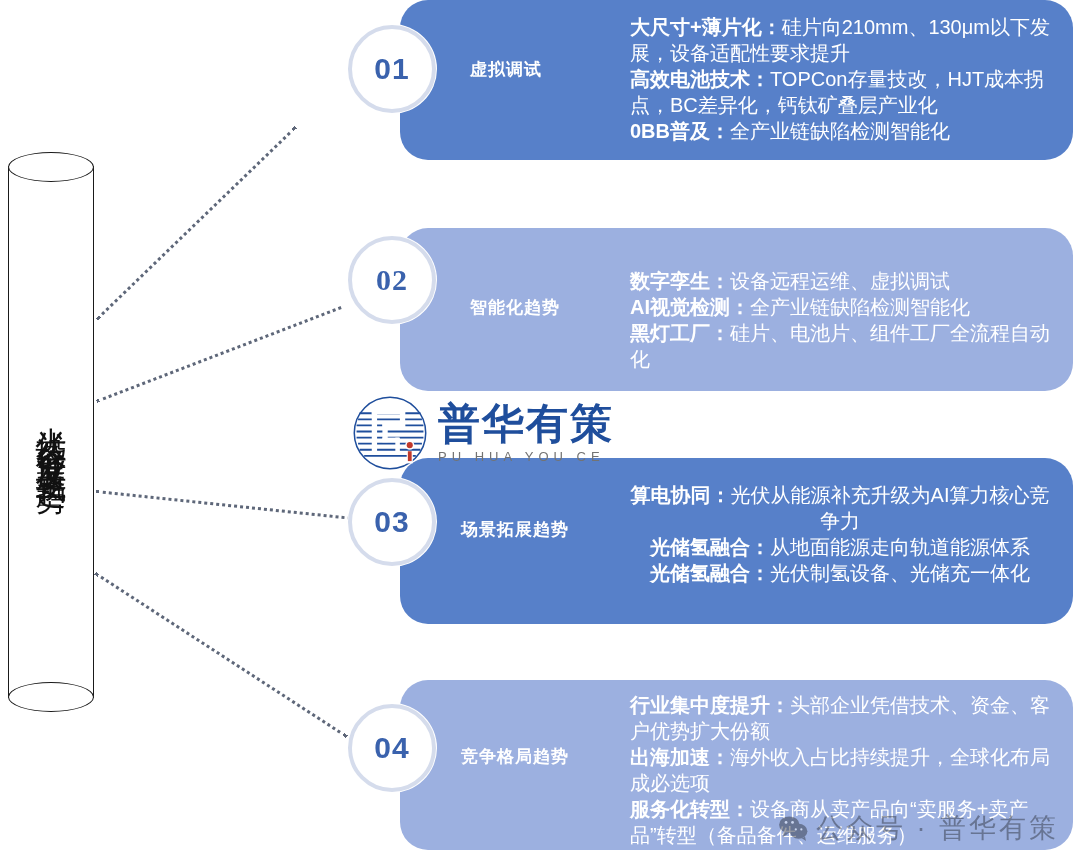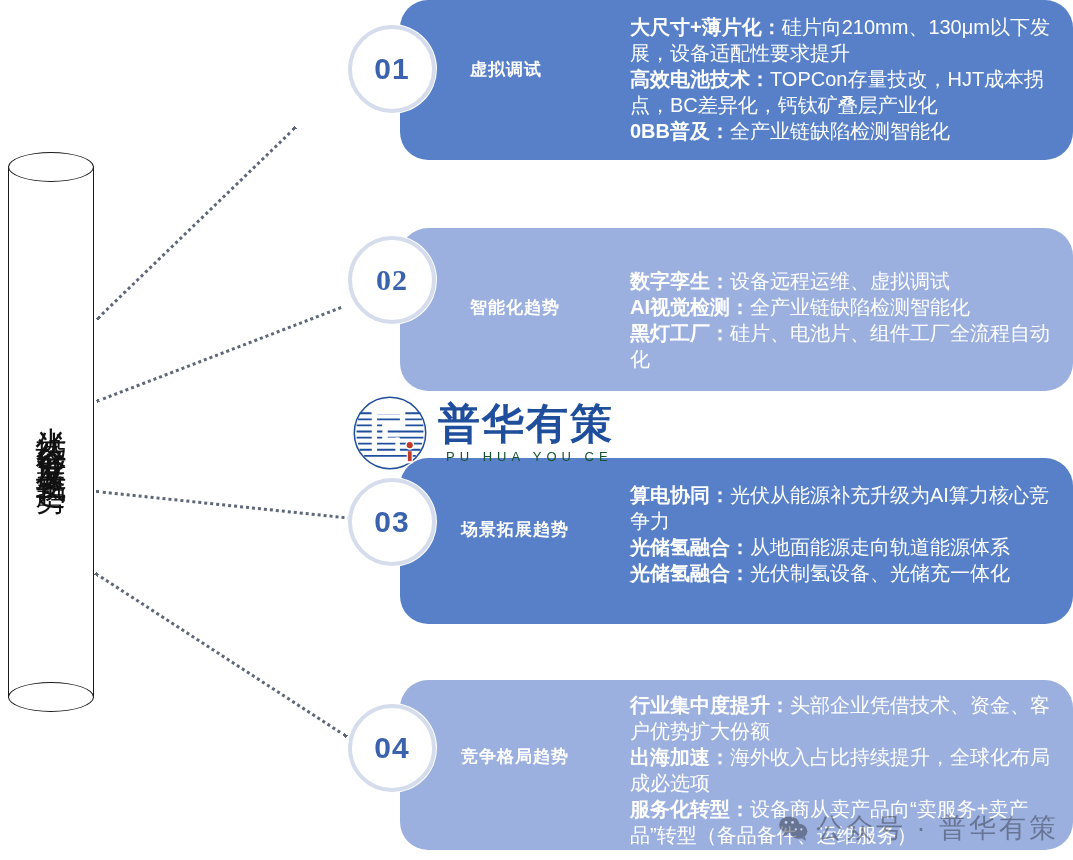--- a/index.html
+++ b/index.html
@@ -104,22 +104,22 @@
     z-index:20;
     display:flex;align-items:center;
   }
   .logo-mark{width:76px;height:76px;flex:0 0 76px;}
   .logo-text{margin-left:10px;display:flex;flex-direction:column;justify-content:center;}
   .logo-cn{
     font-size:42px;font-weight:bold;color:#1f4e9c;
     letter-spacing:2px;line-height:1.05;
   }
   .logo-en{
-    font-size:13px;color:#14532d;letter-spacing:5px;
-    margin-top:2px;margin-left:8px;
+    font-size:13px;color:#737373;letter-spacing:5px;
+    margin-top:2px;margin-left:0;
   }
 
   
   .watermark{
     position:absolute;
     right:14px;bottom:14px;
     display:flex;align-items:center;
     opacity:.46;
     z-index:25;
   }
@@ -170,21 +170,21 @@
       <span class="ln"><span class="k">黑灯工厂：</span><span>硅片、电池片、组件工厂全流程自动化</span></span>
     </div>
   </div>
 
   <div class="row" style="left:348px;top:458px;width:725px;height:166px;">
     <div class="panel dark" style="left:52px;top:0px;width:673px;height:166px;"></div>
     <div class="badge" style="left:0px;top:20px;text-align:center;">
       <span>03</span>
     </div>
     <div class="cat" style="left:113px;top:60px;">场景拓展趋势</div>
-    <div class="body-txt" style="left:282px;top:24px;width:420px;">
+    <div class="body-txt" style="left:282px;top:24px;width:420px;text-align:center;">
       <span class="ln"><span class="k">算电协同：</span><span>光伏从能源补充升级为AI算力核心竞争力</span></span>
       <span class="ln"><span class="k">光储氢融合：</span><span>从地面能源走向轨道能源体系</span></span>
       <span class="ln"><span class="k">光储氢融合：</span><span>光伏制氢设备、光储充一体化</span></span>
     </div>
   </div>
 
   <div class="row" style="left:348px;top:680px;width:725px;height:170px;">
     <div class="panel light" style="left:52px;top:0px;width:673px;height:170px;"></div>
     <div class="badge" style="left:0px;top:24px;">
       <span>04</span>

